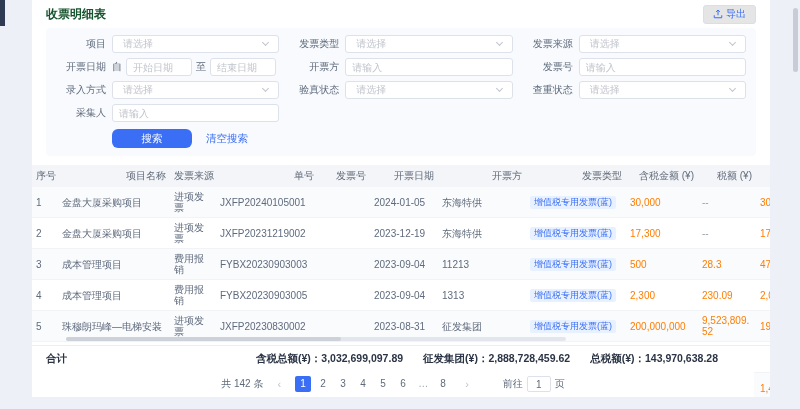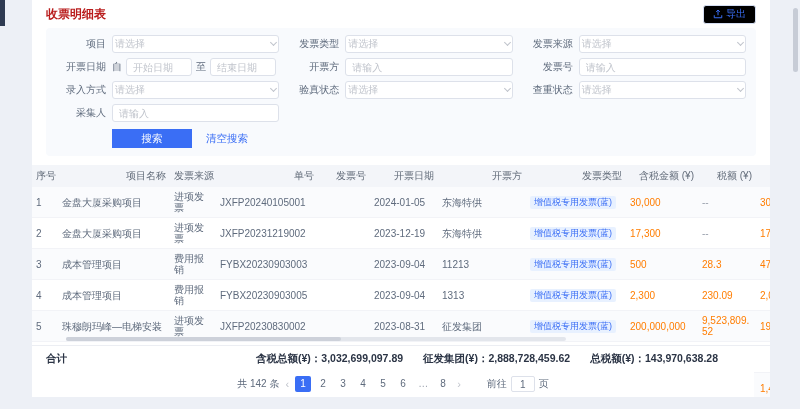--- a/index.html
+++ b/index.html
@@ -12,46 +12,46 @@
   }
   .dark-sliver{position:absolute;left:0;top:0;width:5px;height:26px;background:#2f3b52;}
   .v-scrollbar{position:absolute;right:1px;top:0;width:6px;height:100%;}
   .v-thumb{position:absolute;top:8px;left:0;width:5px;height:64px;background:#c7ccd6;border-radius:3px;}
   .card{
     position:absolute;left:32px;top:0;width:738px;height:397px;
     background:#ffffff;overflow:hidden;
   }
   
   .page-header{height:28px;display:flex;align-items:center;padding:0 14px;}
-  .page-title{font-size:12px;font-weight:bold;color:#b91c1c;}
+  .page-title{font-size:12px;font-weight:bold;color:#14532d;}
   .export-btn{
     margin-left:auto;display:flex;align-items:center;gap:3px;height:19px;padding:0 9px;
-    background:#000000;border:1px solid #d5def2;border-radius:3px;color:#3a6ef5;font-size:10px;cursor:pointer;
+    background:#e5e5e5;border:1px solid #d5def2;border-radius:3px;color:#3a6ef5;font-size:10px;cursor:pointer;
   }
   .export-btn svg{display:block;}
   
   .filter-panel{margin:0 14px;background:#f8fafd;border-radius:4px;padding:7px 10px 8px;}
   .filter-grid{display:grid;grid-template-columns:repeat(3,1fr);column-gap:10px;row-gap:5px;}
   .field{display:flex;align-items:center;min-height:18px;}
   .lbl{width:50px;flex-shrink:0;text-align:right;font-size:10px;color:#5f6b7d;margin-right:6px;white-space:nowrap;}
   .control{
     flex:1;height:18px;border:1px solid #dde1ea;border-radius:3px;background:#fff;
-    display:flex;align-items:center;justify-content:space-between;padding:0 2px;overflow:hidden;
+    display:flex;align-items:center;justify-content:space-between;padding:0 10px;overflow:hidden;
   }
   .ph{font-size:10px;color:#c0c4cc;white-space:nowrap;}
   .chev{width:5px;height:5px;border-right:1px solid #c0c4cc;border-bottom:1px solid #c0c4cc;transform:rotate(45deg);margin-top:-3px;flex-shrink:0;}
   input.text-input{
     flex:1;height:18px;border:1px solid #dde1ea;border-radius:3px;background:#fff;
     font-size:10px;color:#5f6b7d;padding:0 6px;outline:none;font-family:"Liberation Sans",sans-serif;width:100%;
   }
   input.text-input::placeholder{color:#c0c4cc;}
   .date-group{flex:1;display:flex;align-items:center;gap:4px;font-size:10px;color:#5f6b7d;}
   .date-group input{width:66px;flex:none;}
   .btn-row{margin-top:7px;padding-left:56px;display:flex;align-items:center;gap:14px;}
-  .search-btn{width:80px;height:19px;background:#3a6ef5;border:none;border-radius:0;color:#fff;font-size:10.5px;cursor:pointer;font-family:inherit;}
+  .search-btn{width:80px;height:19px;background:#3a6ef5;border:none;border-radius:6px;color:#fff;font-size:10.5px;cursor:pointer;font-family:inherit;}
   .clear-btn{background:none;border:none;color:#3a6ef5;font-size:10.5px;cursor:pointer;font-family:inherit;}
   
   .table-wrap{margin-top:9px;width:738px;overflow:hidden;}
   table{table-layout:fixed;width:824px;border-collapse:collapse;}
   thead th{
     background:#f3f5f9;font-size:10px;font-weight:normal;color:#606a78;text-align:right;
     padding:4px 4px;white-space:nowrap;overflow:hidden;
   }
   tbody td{
     font-size:10px;color:#5f6b7d;padding:4px 4px;border-bottom:1px solid #f2f3f7;
@@ -68,21 +68,21 @@
   
   .summary{
     position:absolute;left:0;right:0;bottom:26px;height:26px;background:#fff;border-top:1px solid #eceef3;
     display:flex;align-items:center;padding:0 14px;font-size:10.5px;font-weight:bold;color:#2b3445;
   }
   .totals{margin-left:auto;display:flex;gap:20px;padding-right:38px;white-space:nowrap;}
   .totals .pair span{font-weight:bold;}
   
   .pagination{
     position:absolute;left:0;right:16px;bottom:0;height:26px;background:#fff;
-    display:flex;align-items:center;justify-content:center;gap:6px;font-size:10px;color:#5f6b7d;
+    display:flex;align-items:center;justify-content:center;gap:14px;font-size:10px;color:#5f6b7d;
   }
   .page-btn{min-width:16px;height:16px;line-height:16px;text-align:center;border-radius:2px;cursor:pointer;padding:0 2px;}
   .page-btn.active{background:#3a6ef5;color:#fff;}
   .page-btn.dots{color:#9aa1ad;cursor:default;}
   .pg-arrow{color:#c0c4cc;cursor:pointer;font-size:11px;line-height:16px;}
   .goto{display:flex;align-items:center;gap:4px;margin-left:20px;}
   .goto input{width:24px;height:16px;border:1px solid #dde1ea;border-radius:2px;text-align:center;font-size:10px;color:#5f6b7d;outline:none;font-family:inherit;}
 </style>
 </head>
 <body>

